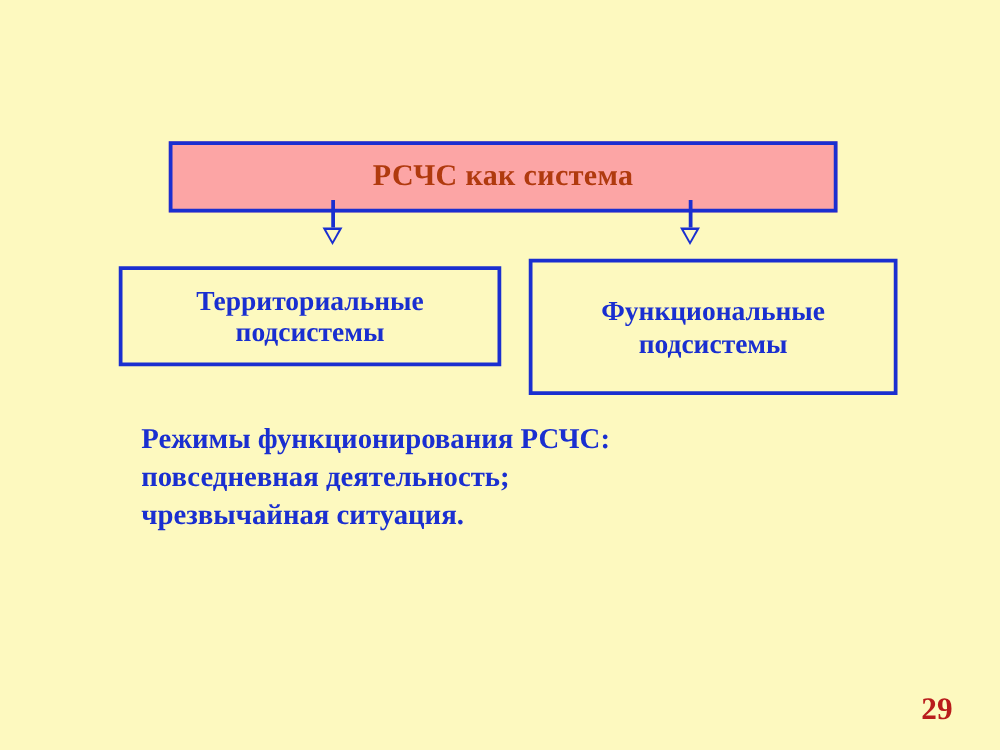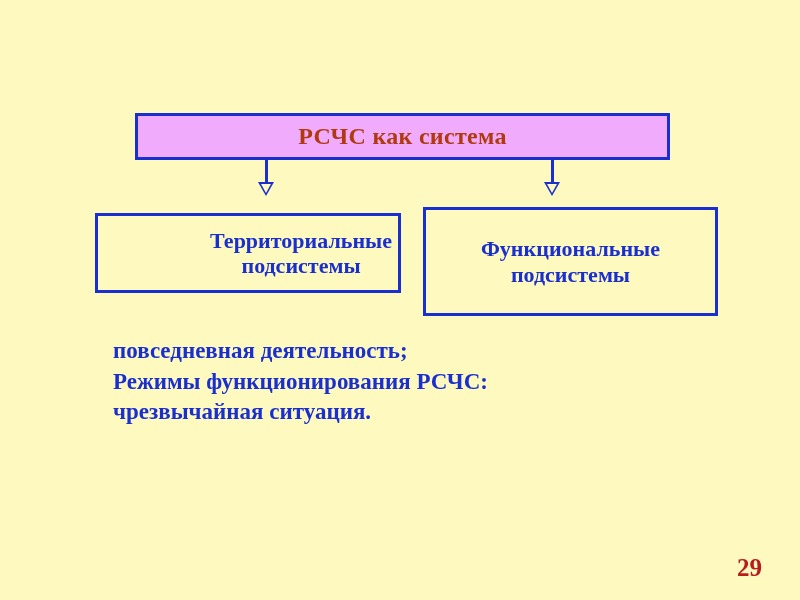--- a/index.html
+++ b/index.html
@@ -20,22 +20,22 @@
     width: 800px;
     height: 600px;
   }
 
   
   .top-box {
     position: absolute;
     left: 135px;
     top: 113px;
     width: 535px;
-    height: 47px;
-    background: #f0abfc;
+    height: 57px;
+    background: #fca5a5;
     border: 3px solid #1a2fd0;
     box-sizing: border-box;
     display: flex;
     align-items: center;
     justify-content: center;
   }
   .top-box .label {
     color: #b03a0e;
     font-size: 24px;
     font-weight: bold;
@@ -59,21 +59,20 @@
     font-size: 22px;
     font-weight: bold;
     line-height: 1.15;
     padding: 0 6px;
   }
   .box-left {
     left: 95px;
     top: 213px;
     width: 306px;
     height: 80px;
-    justify-content: flex-end;
   }
   .box-right {
     left: 423px;
     top: 207px;
     width: 295px;
     height: 109px;
   }
 
   
   .conn {
@@ -154,20 +153,20 @@
   </div>
 
   <div class="box box-right">
     <div class="label">
       <div>Функциональные</div>
       <div>подсистемы</div>
     </div>
   </div>
 
   <div class="text-block">
+    <div class="line">Режимы функционирования РСЧС:</div>
     <div class="line">повседневная деятельность;</div>
-    <div class="line">Режимы функционирования РСЧС:</div>
     <div class="line">чрезвычайная ситуация.</div>
   </div>
 
   <div class="page-number">29</div>
 
 </div>
 
 </body></html>

